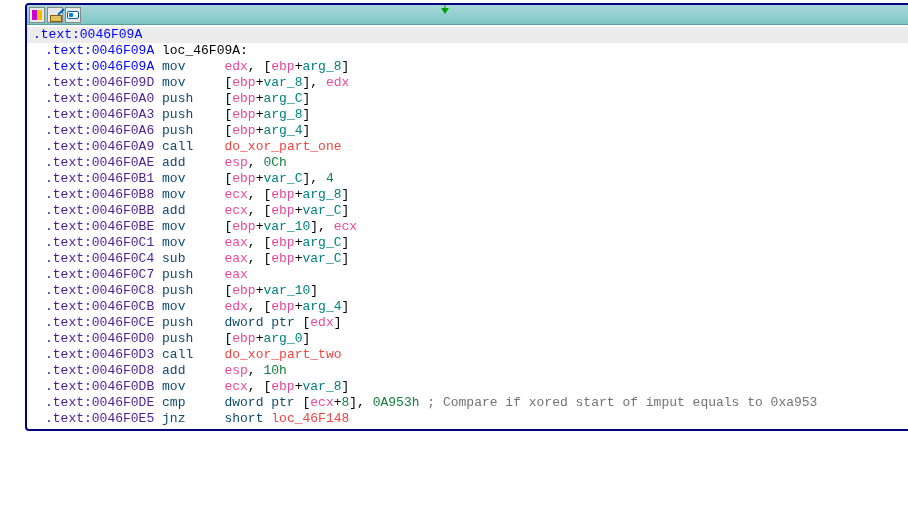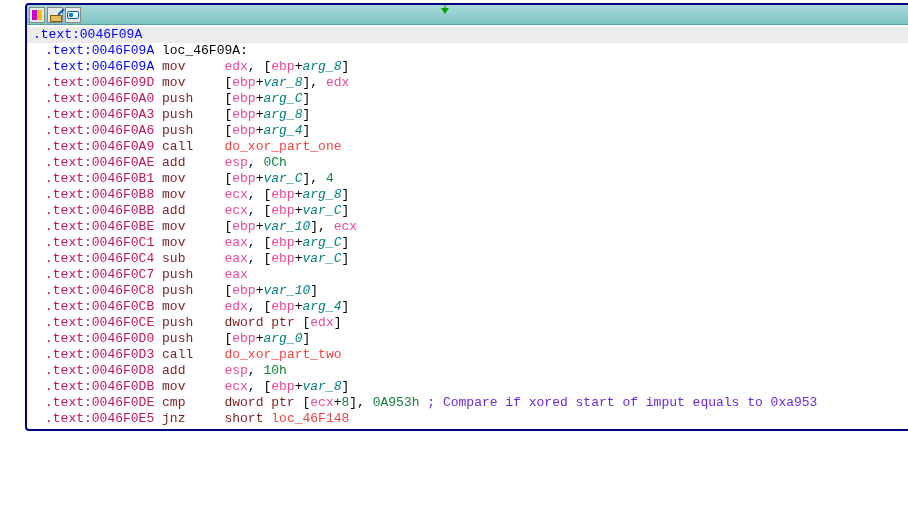--- a/index.html
+++ b/index.html
@@ -103,28 +103,28 @@
   .hl-row {
     background: #ececec;
     padding: 0 6px;
     display: block;
   }
   .row {
     padding: 0 18px;
     display: block;
   }
   .seg-blue { color: #0000ff; }    
-  .addr-off { color: #be185d; }   
-  .inst { color: #7f1d1d; font-weight: normal; }
+  .addr-off { color: #4c1d95; }   
+  .inst { color: #0c4a6e; font-weight: normal; }
   .reg  { color: #ec4899; }
-  .var  { color: #008080; font-style: italic; }
+  .var  { color: #008080; }
   .num  { color: #15803d; }
   .func { color: #ef4444; }
   .lbl  { color: #000000; }
-  .cmt  { color: #6d28d9; }
+  .cmt  { color: #737373; }
   .plain { color: #000000; }
   .arrow-marker {
     position: absolute;
     top: -1px;
     left: 410px;
     width: 16px;
     height: 10px;
     pointer-events: none;
   }
 </style>

